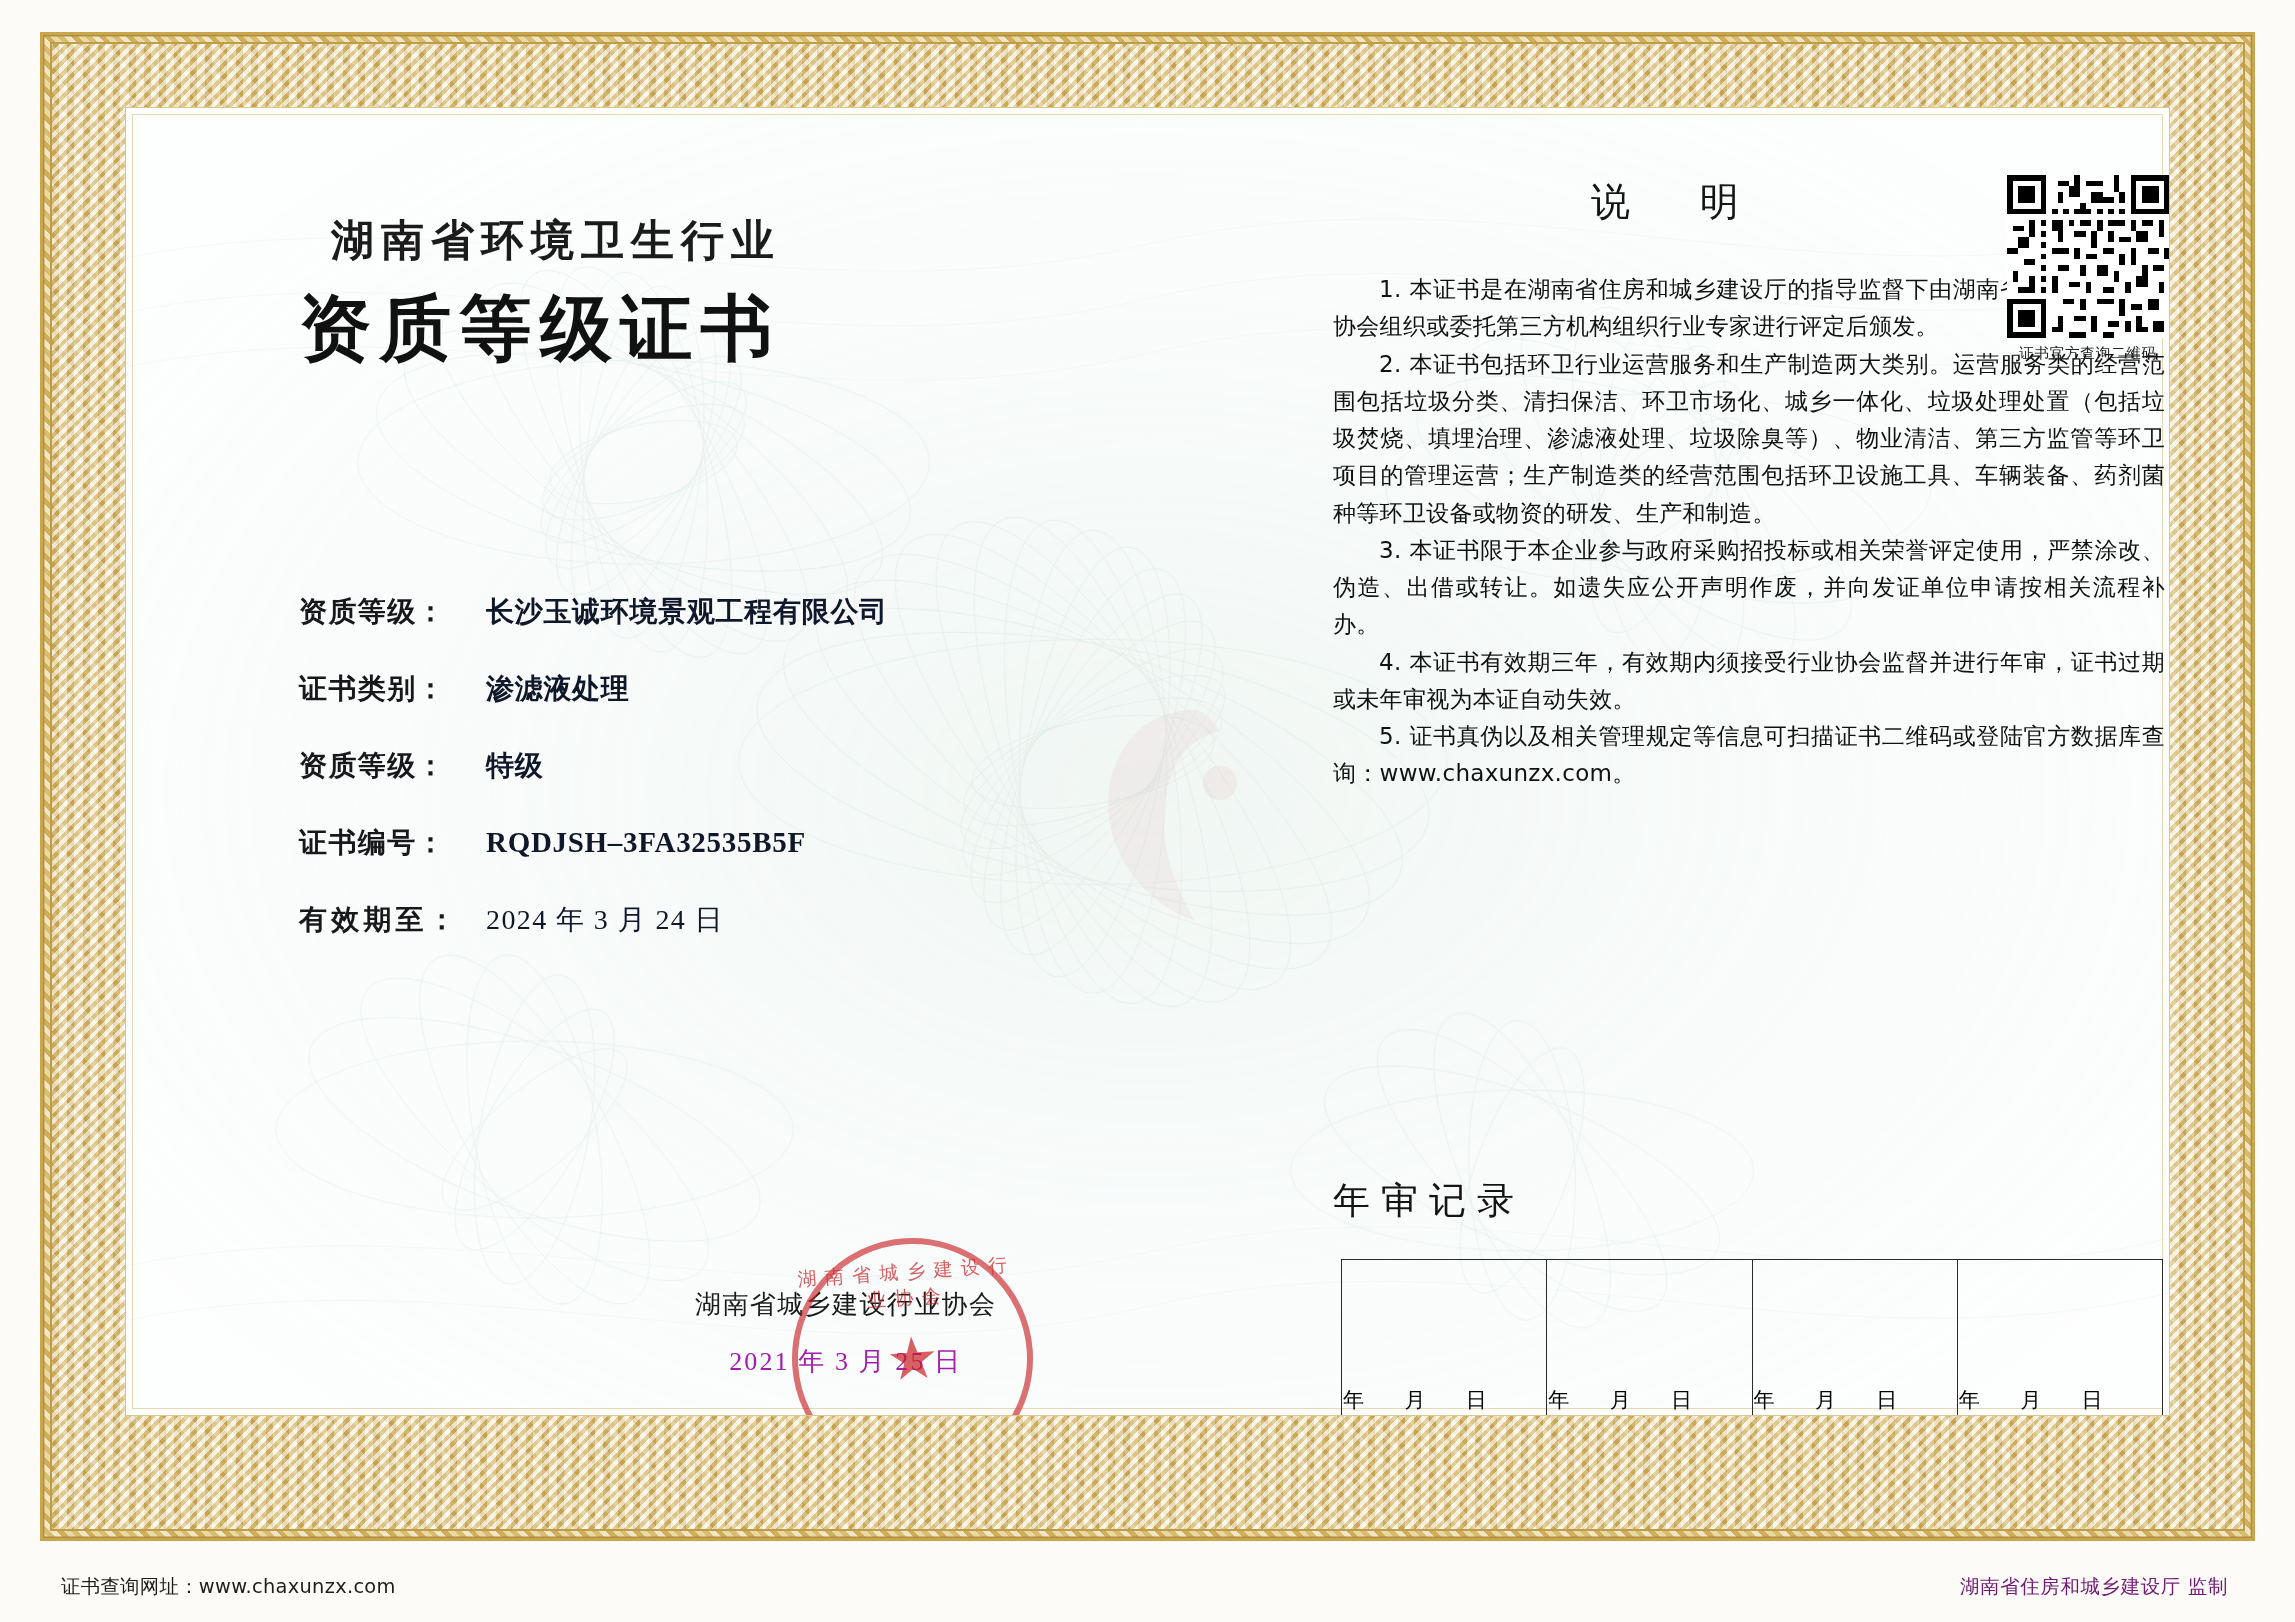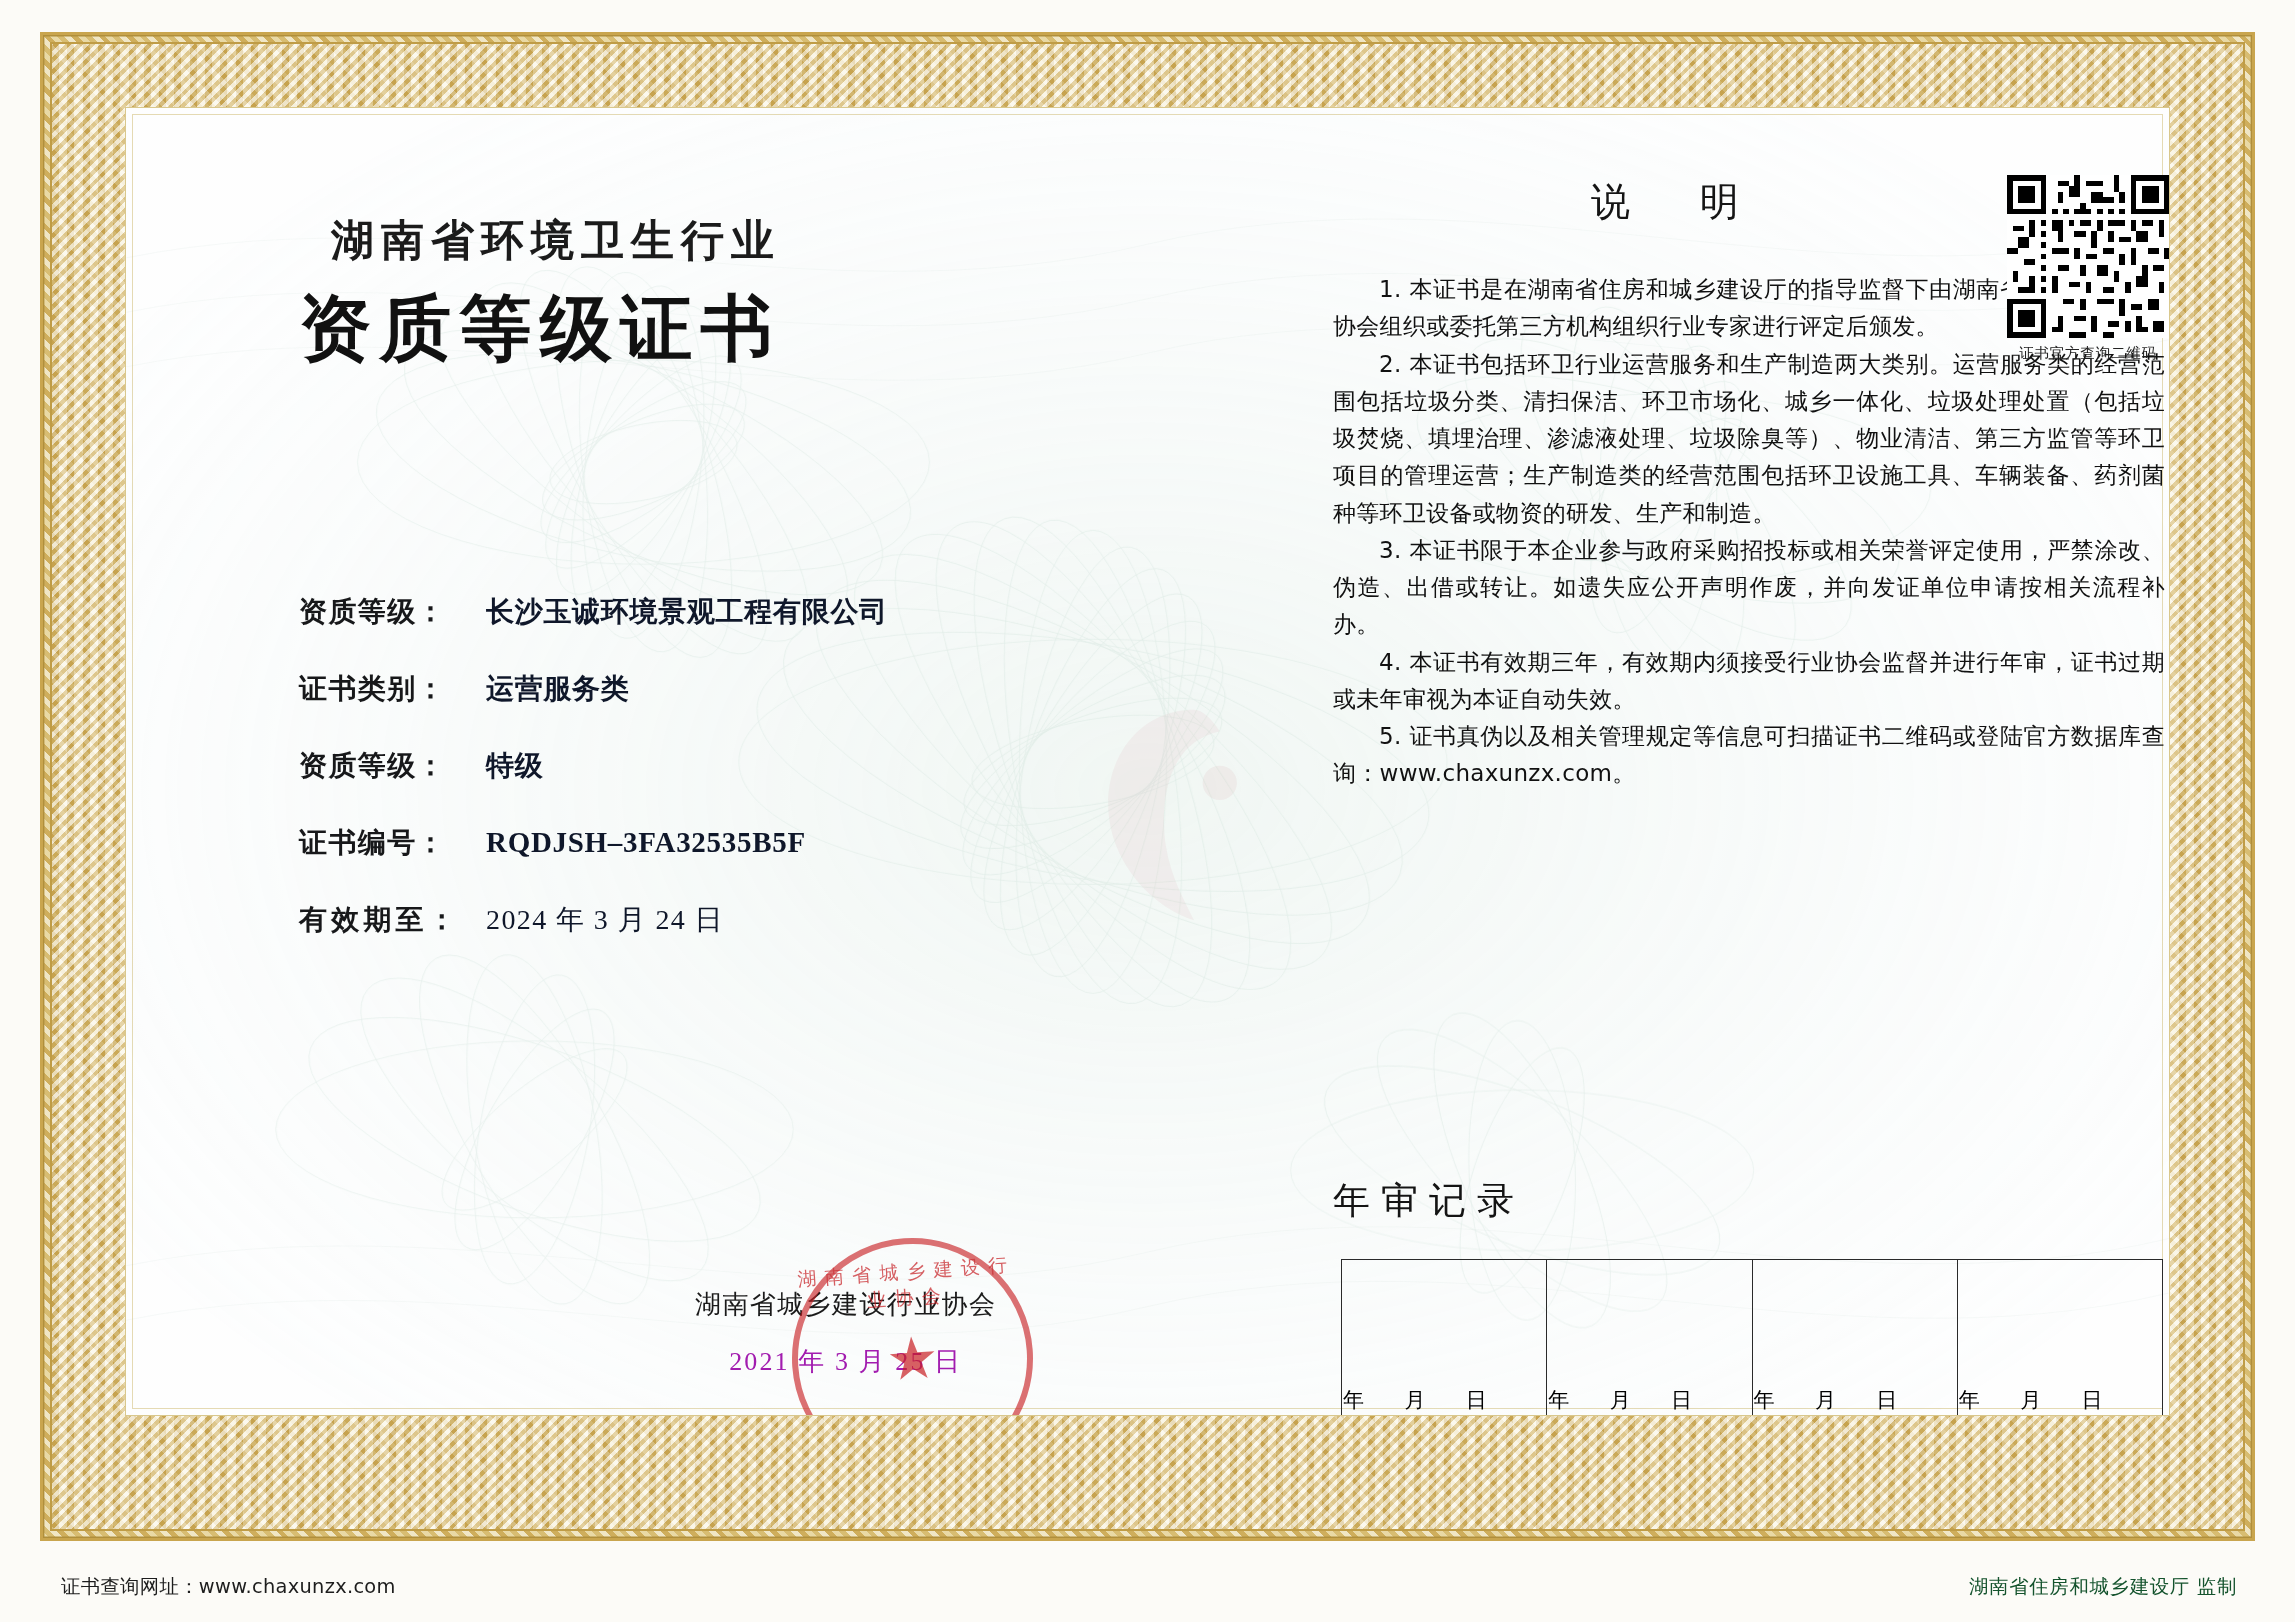--- a/index.html
+++ b/index.html
@@ -305,25 +305,25 @@
     position: absolute;
     left: 61px;
     bottom: 5.5px;
     font-family: "DejaVu Sans", "Liberation Sans", sans-serif;
     font-size: 19.4px;
     color: #1d1d1d;
     letter-spacing: 0.3px;
   }
   .footer-right {
     position: absolute;
-    right: 58px;
+    right: 67px;
     bottom: 5.5px;
     font-family: "DejaVu Sans", "Liberation Sans", sans-serif;
     font-size: 19.4px;
-    color: #14532d;
+    color: #701a75;
     letter-spacing: 0.7px;
     margin-left: 12px;
   }
 
   
   .watermark {
     position: absolute;
     left: 957px;
     top: 589px;
     width: 222px;
@@ -440,21 +440,21 @@
         <div class="title-main">资质等级证书</div>
       </div>
 
       <div class="fields">
         <div class="f-row">
           <div class="f-label">资质等级：</div>
           <div class="f-value">长沙玉诚环境景观工程有限公司</div>
         </div>
         <div class="f-row">
           <div class="f-label">证书类别：</div>
-          <div class="f-value">运营服务类</div>
+          <div class="f-value">渗滤液处理</div>
         </div>
         <div class="f-row">
           <div class="f-label">资质等级：</div>
           <div class="f-value">特级</div>
         </div>
         <div class="f-row">
           <div class="f-label">证书编号：</div>
           <div class="f-value code">RQDJSH–3FA32535B5F</div>
         </div>
         <div class="f-row date">

